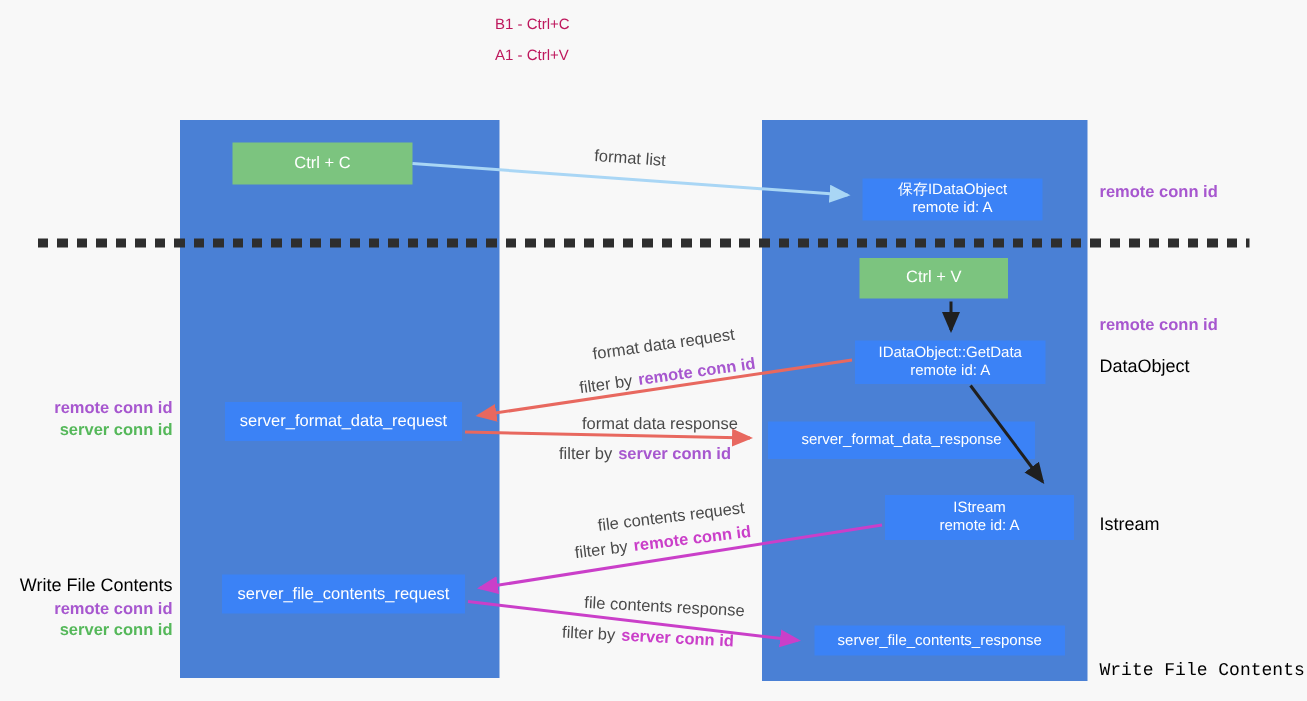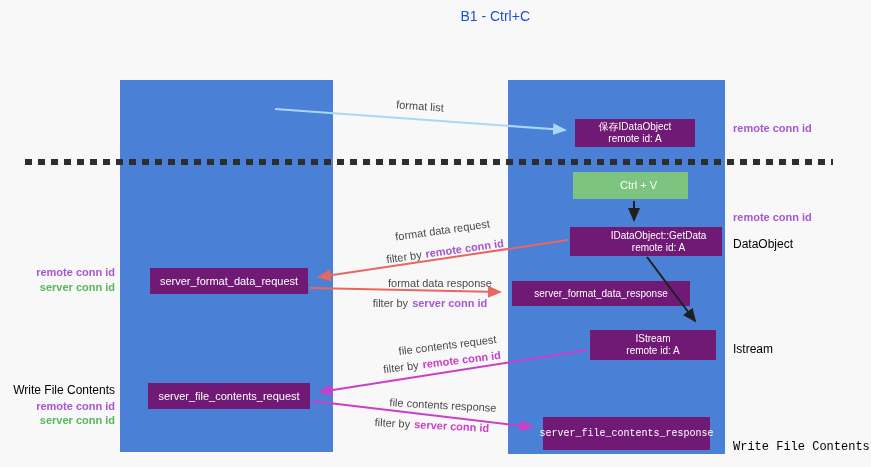--- a/index.html
+++ b/index.html
@@ -1,76 +1,80 @@
 <!DOCTYPE html>
 <html><head>
 <meta charset="utf-8">
 <style>
   html,body{margin:0;padding:0;background:#f8f8f8;font-family:"Liberation Sans",sans-serif;}
   #canvas{position:relative;width:871px;height:467px;background:#f8f8f8;overflow:hidden;}
   .abs{position:absolute;}
-  .title{width:200px;left:330px;top:6px;text-align:right;font-size:14px;line-height:21px;color:#1d4ed8;}
+  .title{width:200px;left:330px;top:6px;text-align:left;font-size:10px;line-height:21px;color:#be185d;}
   .colheader{width:120px;text-align:center;font-size:12px;line-height:14px;color:#454545;}
   .column{background:#4a80d5;}
   .box{display:flex;flex-direction:column;align-items:center;justify-content:center;
        color:#ffffff;font-size:11px;line-height:13px;text-align:center;white-space:nowrap;}
   .box.green{background:#7cc47f;}
-  .box.orange{background:#701a75;}
+  .box.orange{background:#3b82f6;}
   .box .small{font-size:10px;line-height:12px;}
   .arrowlabel{font-size:11px;color:#4a4a4a;text-align:center;white-space:nowrap;}
   .purple{color:#a757cf;font-weight:bold;}
   .greenlbl{color:#55b85a;font-weight:bold;}
   .magenta{color:#ca3fc9;font-weight:bold;}
   .darklbl{font-size:12px;color:#000000;white-space:nowrap;}
   .sideleft{width:110px;text-align:right;font-size:11px;white-space:nowrap;}
   .padl{padding-left:4px;}
   .dashline{height:6px;background:repeating-linear-gradient(90deg,#2e2e2e 0 7px,transparent 7px 13px);}
   svg{position:absolute;left:0;top:0;pointer-events:none;}
 </style>
 </head>
 <body>
 
 <div id="canvas">
 
   <div class="abs title">
     <div>B1 - Ctrl+C</div>
+    <div>A1 - Ctrl+V</div>
   </div>
 
 
   <div class="abs column" style="left:120px;top:80px;width:213px;height:372px;"></div>
   <div class="abs column" style="left:508px;top:80px;width:217px;height:374px;"></div>
 
   <div class="abs dashline" style="left:25px;top:159px;width:808px;"></div>
 
+  <div class="abs box green" style="left:155px;top:95px;width:120px;height:28px;">
+    <span>Ctrl + C</span>
+  </div>
   <div class="abs box orange" style="left:148px;top:383px;width:162px;height:26px;">
     <span>server_file_contents_request</span>
   </div>
   <div class="abs box orange" style="left:150px;top:268px;width:158px;height:26px;">
     <span>server_format_data_request</span>
   </div>
 
   <div class="abs box orange" style="left:575px;top:119px;width:120px;height:28px;">
     <span class="small">保存IDataObject</span>
     <span class="small">remote id: A</span>
   </div>
-  <div class="abs box green" style="left:573px;top:172px;width:99px;height:27px;padding-left:16px;">
+  <div class="abs box green" style="left:573px;top:172px;width:99px;height:27px;">
     <span>Ctrl + V</span>
   </div>
-  <div class="abs box orange" style="left:570px;top:227px;width:127px;height:29px;padding-left:25px;">
+  <div class="abs box orange" style="left:570px;top:227px;width:127px;height:29px;">
     <span class="small">IDataObject::GetData</span>
     <span class="small">remote id: A</span>
   </div>
   <div class="abs box orange" style="left:512px;top:281px;width:178px;height:25px;">
     <span style="font-size:10px;">server_format_data_response</span>
   </div>
   <div class="abs box orange" style="left:590px;top:330px;width:126px;height:30px;">
     <span class="small">IStream</span>
     <span class="small">remote id: A</span>
   </div>
-  <div class="abs box orange" style="left:543px;top:417px;width:167px;height:33px;font-family:Liberation Mono, monospace;">
+  <div class="abs box orange" style="left:543px;top:417px;width:167px;height:20px;">
     <span style="font-size:10px;">server_file_contents_response</span>
   </div>
 
   <svg width="871" height="467">
     <defs>
       <marker id="mBlue" markerWidth="8" markerHeight="8" refX="6" refY="3" orient="auto">
           <path d="M0,0 L7,3 L0,6 z" fill="#a9d6f5"></path>
         </marker>
       <marker id="mBlack" markerWidth="8" markerHeight="8" refX="6" refY="3" orient="auto">
           <path d="M0,0 L7,3 L0,6 z" fill="#1f1f1f"></path>

